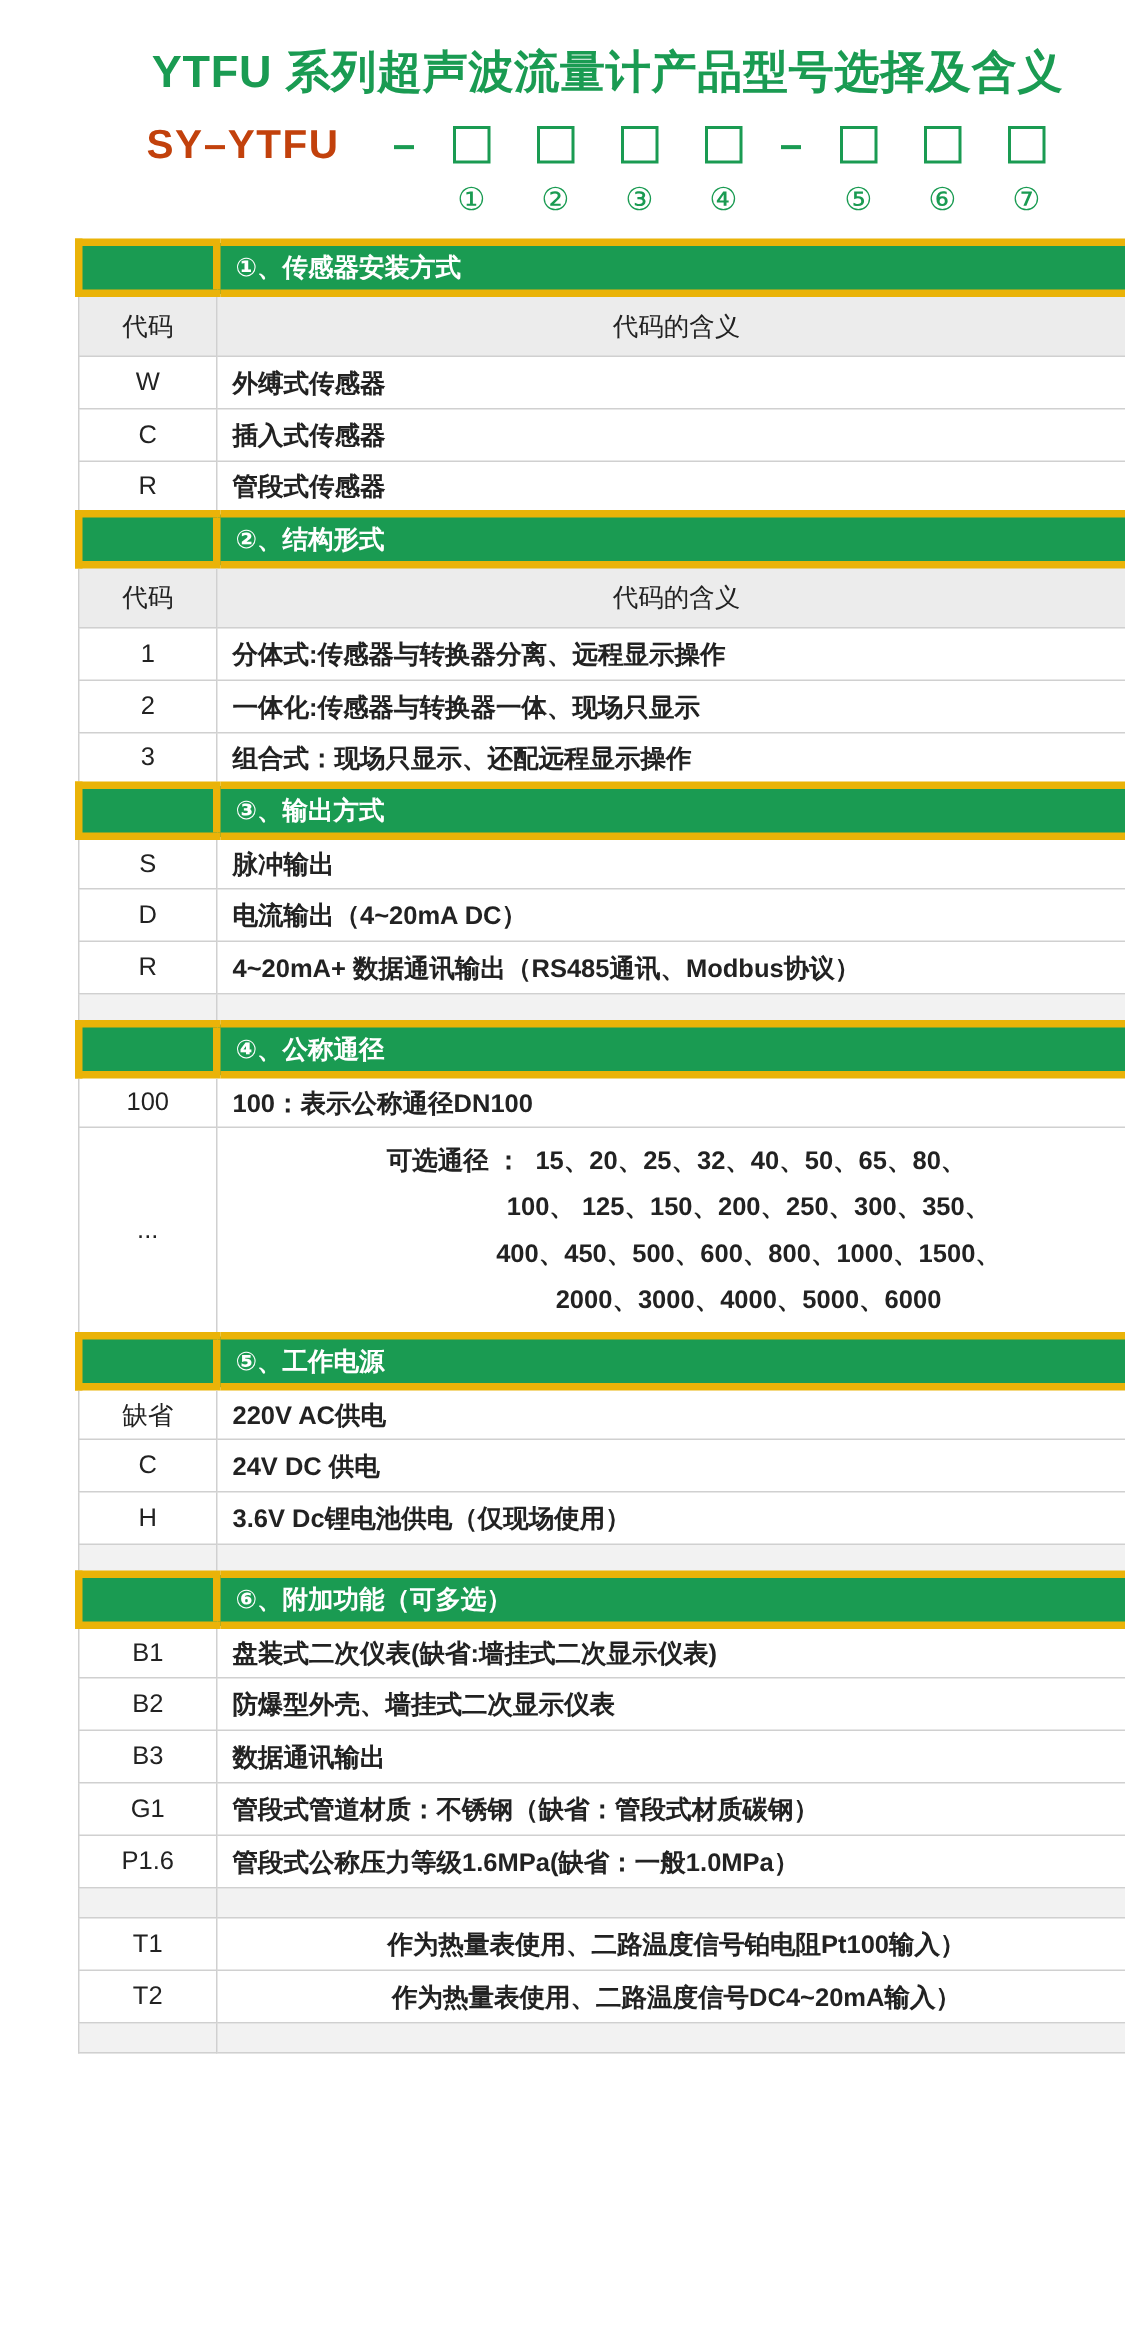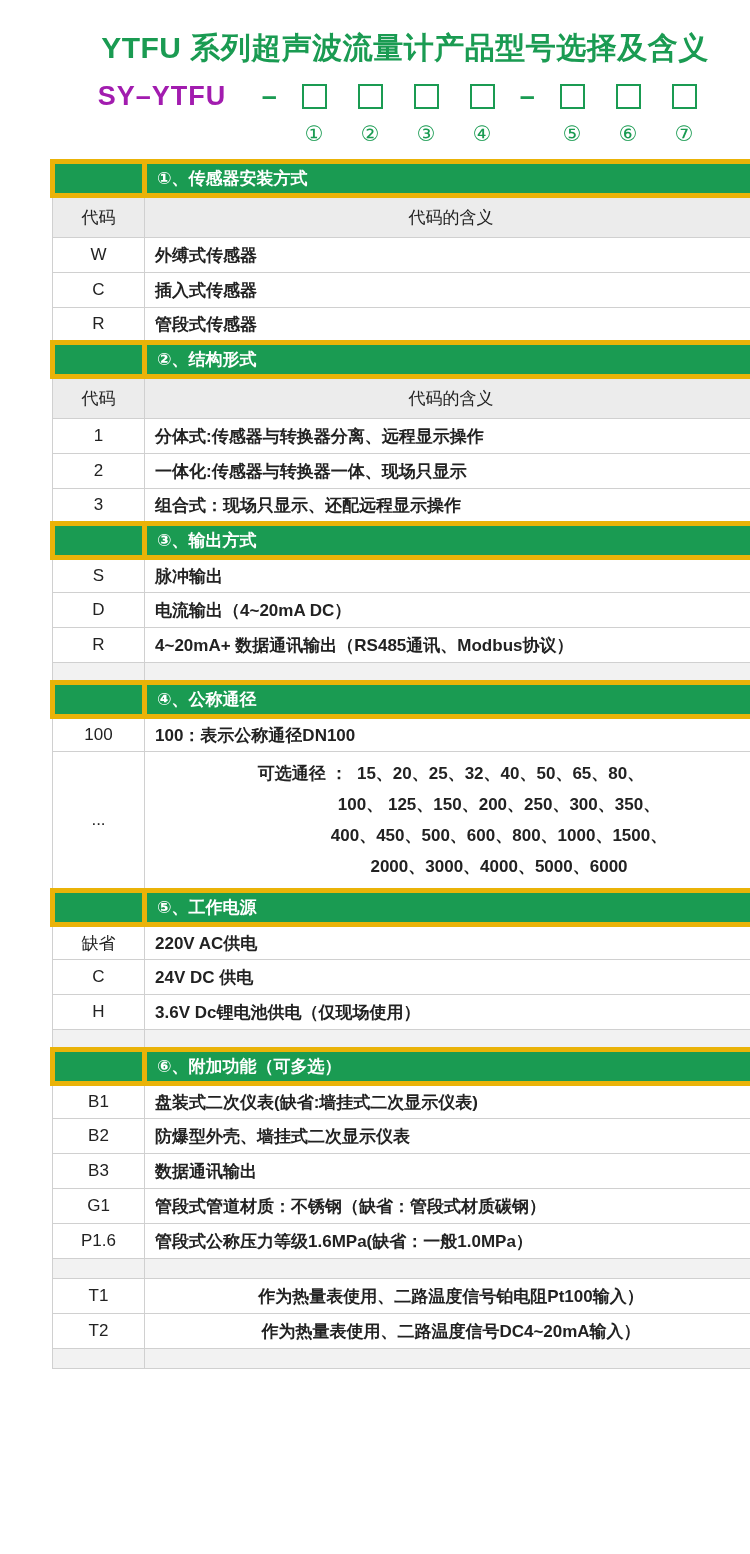--- a/index.html
+++ b/index.html
@@ -31,21 +31,21 @@
 
   
   .model-row {
     display: flex;
     align-items: center;
     justify-content: center;
     gap: 0;
     padding-top: 6px;
   }
   .model-prefix {
-    color: #a21caf;
+    color: #c2410c;
     font-size: 27px;
     font-weight: bold;
     letter-spacing: 1px;
     margin-right: 26px;
   }
   .dash {
     color: #1a9b52;
     font-size: 27px;
     font-weight: bold;
     width: 34px;

